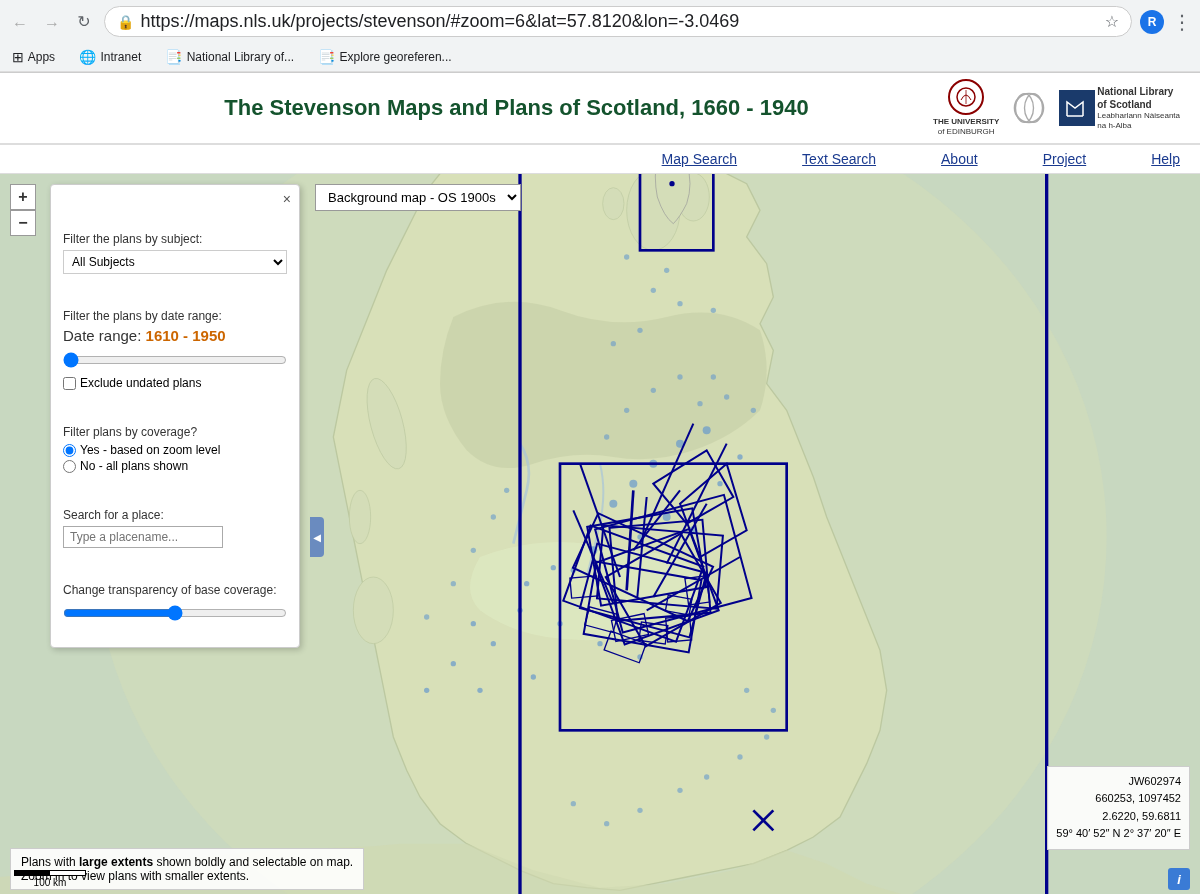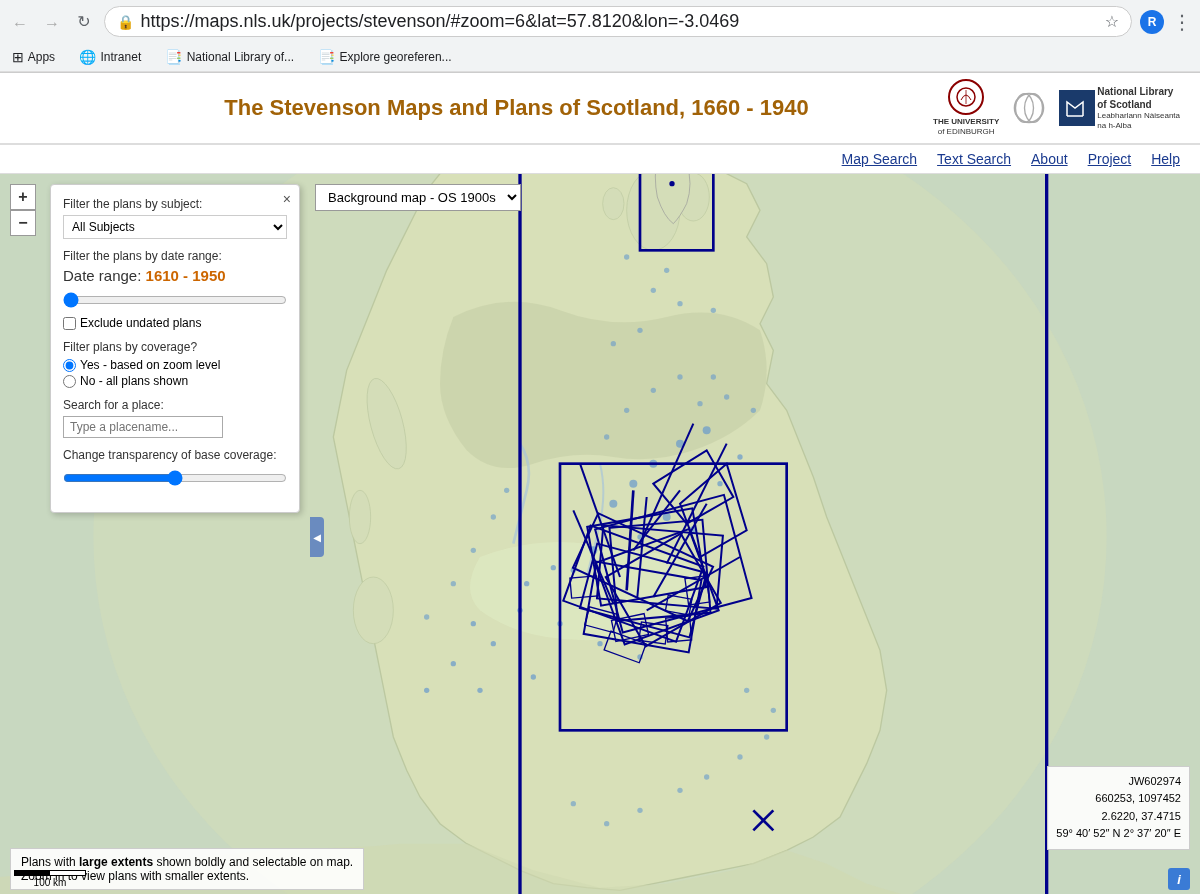--- a/index.html
+++ b/index.html
@@ -15,51 +15,51 @@
     .browser-address-text { flex: 1; font-size: 18px; color: #202124; }
     .browser-star { color: #5f6368; font-size: 16px; cursor: pointer; }
     .browser-profile { width: 24px; height: 24px; background: #1a73e8; border-radius: 50%; color: white; font-size: 12px; display: flex; align-items: center; justify-content: center; font-weight: bold; }
     .browser-menu-btn { color: #5f6368; font-size: 20px; cursor: pointer; }
     .bookmarks-bar { display: flex; align-items: center; padding: 4px 8px; gap: 16px; font-size: 12px; background: #f1f3f4; border-bottom: 1px solid #ddd; }
     .bookmark-item { display: flex; align-items: center; gap: 4px; cursor: pointer; color: #202124; text-decoration: none; padding: 2px 4px; border-radius: 3px; }
     .bookmark-icon { font-size: 14px; }
 
     
     .site-header { background: white; border-bottom: 2px solid #ddd; display: flex; align-items: center; justify-content: space-between; padding: 8px 20px; height: 72px; }
-    .site-title { font-size: 22px; font-weight: bold; color: #a16207; text-align: center; flex: 1; }
+    .site-title { font-size: 22px; font-weight: bold; color: #14532d; text-align: center; flex: 1; }
     .site-logos { display: flex; align-items: center; gap: 12px; }
     .logo-edinburgh { text-align: center; font-size: 9px; color: #555; line-height: 1.2; }
     .logo-edinburgh .logo-circle { width: 36px; height: 36px; border: 2px solid #8b0000; border-radius: 50%; display: flex; align-items: center; justify-content: center; font-size: 8px; color: #8b0000; font-weight: bold; margin: 0 auto 2px; }
     .logo-ahrc { width: 36px; height: 36px; display: flex; align-items: center; justify-content: center; }
     .logo-nls { display: flex; align-items: center; gap: 2px; }
     .logo-nls-icon { width: 36px; height: 36px; background: #1a3a6b; display: flex; align-items: center; justify-content: center; }
     .logo-nls-icon svg { fill: white; }
     .logo-nls-text { font-size: 10px; color: #333; line-height: 1.3; font-weight: bold; }
 
     
     .site-nav { background: white; border-bottom: 1px solid #ddd; display: flex; justify-content: flex-end; padding: 6px 20px; gap: 20px; }
-    .nav-link { color: #1a3a8f; text-decoration: underline; cursor: pointer; font-size: 14px; font-weight: 500; }
+    .nav-link { color: #1a3a8f; text-decoration: underline; cursor: pointer; font-size: 14px; font-weight: 500; margin-left: 45px; }
 
     
     .main-content { display: flex; height: calc(894px - 72px - 34px - 36px - 26px); position: relative; }
 
     
     .map-container { flex: 1; position: relative; overflow: hidden; background: #c8d8a0; }
 
     
     .map-bg { position: absolute; top: 0; left: 0; width: 100%; height: 100%; }
 
     
     .map-zoom-controls { position: absolute; top: 10px; left: 10px; display: flex; flex-direction: column; z-index: 10; }
     .zoom-btn { width: 26px; height: 26px; background: white; border: 1px solid #999; cursor: pointer; font-size: 16px; font-weight: bold; display: flex; align-items: center; justify-content: center; color: #333; line-height: 1; }
 
     
     .filter-panel { position: absolute; top: 10px; left: 50px; width: 250px; background: white; border: 1px solid #ccc; border-radius: 4px; padding: 12px; z-index: 20; box-shadow: 2px 2px 6px rgba(0,0,0,0.2); }
     .filter-panel-close { position: absolute; top: 6px; right: 8px; cursor: pointer; font-size: 14px; color: #555; background: none; border: none; }
-    .filter-section { margin-bottom: 10px; }
+    .filter-section { margin-bottom: 10px; margin-top: 35px; }
     .filter-label { font-size: 12px; color: #333; margin-bottom: 4px; font-weight: normal; }
     .filter-select { width: 100%; border: 1px solid #ccc; padding: 3px 4px; font-size: 12px; background: white; }
     .date-range-label { font-size: 15px; color: #333; margin-bottom: 4px; }
     .date-range-values { color: #cc6600; font-weight: bold; }
     .range-slider { width: 100%; margin: 4px 0; }
     .exclude-undated { display: flex; align-items: center; gap: 4px; font-size: 12px; margin: 4px 0; }
     .coverage-radio { font-size: 12px; margin: 2px 0; display: flex; align-items: center; gap: 4px; }
     .place-search-input { width: 160px; border: 1px solid #aaa; padding: 3px 6px; font-size: 12px; }
     .transparency-slider { width: 100%; margin: 4px 0; }
 
@@ -369,21 +369,21 @@
         <option>Background map - OS 1900s</option>
         <option>Background map - OS 1950s</option>
         <option>No background</option>
       </select>
     </div>
 
 
     <div class="coords-panel">
       <div>JW602974</div>
       <div>660253, 1097452</div>
-      <div>2.6220, 37.4715</div>
+      <div>2.6220, 59.6811</div>
       <div>59° 40′ 52″ N 2° 37′ 20″ E</div>
     </div>
 
     <div class="map-status-bar">
       <div class="status-text-box">
         <span>Plans with </span><strong>large extents</strong><span> shown boldly and selectable on map.</span><br>
         <span>Zoom in to view plans with smaller extents.</span>
       </div>
     </div>
 

